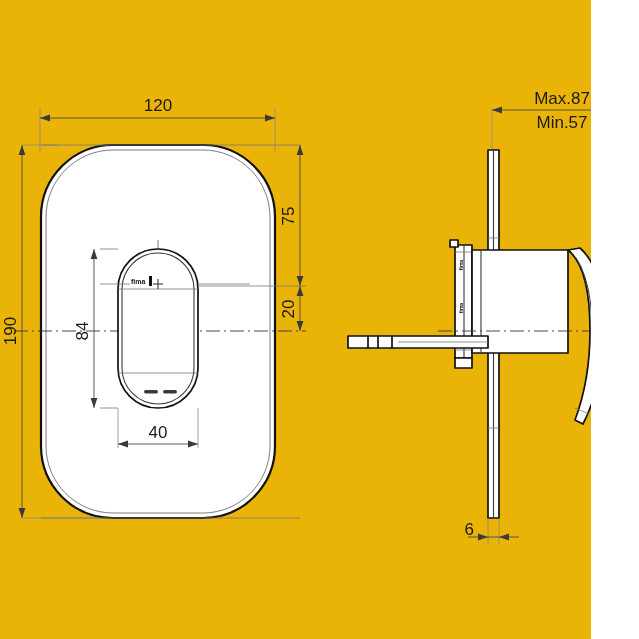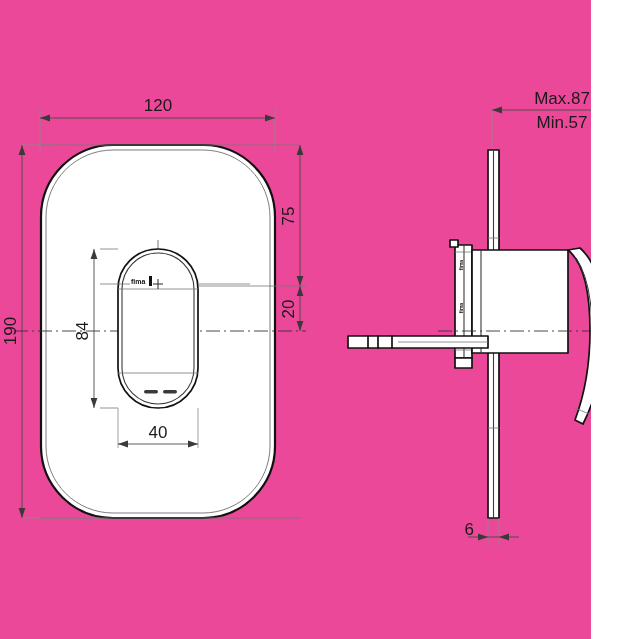--- a/index.html
+++ b/index.html
@@ -8,21 +8,21 @@
     padding: 0;
     background: #ffffff;
   }
   body {
     font-family: "Liberation Sans", sans-serif;
   }
   #sheet {
     position: relative;
     width: 591px;
     height: 639px;
-    background: #ec4899;
+    background: #eab308;
     overflow: hidden;
   }
   #sheet svg {
     position: absolute;
     left: 0;
     top: 0;
     display: block;
   }
   .dim-text {
     font-family: "Liberation Sans", sans-serif;

